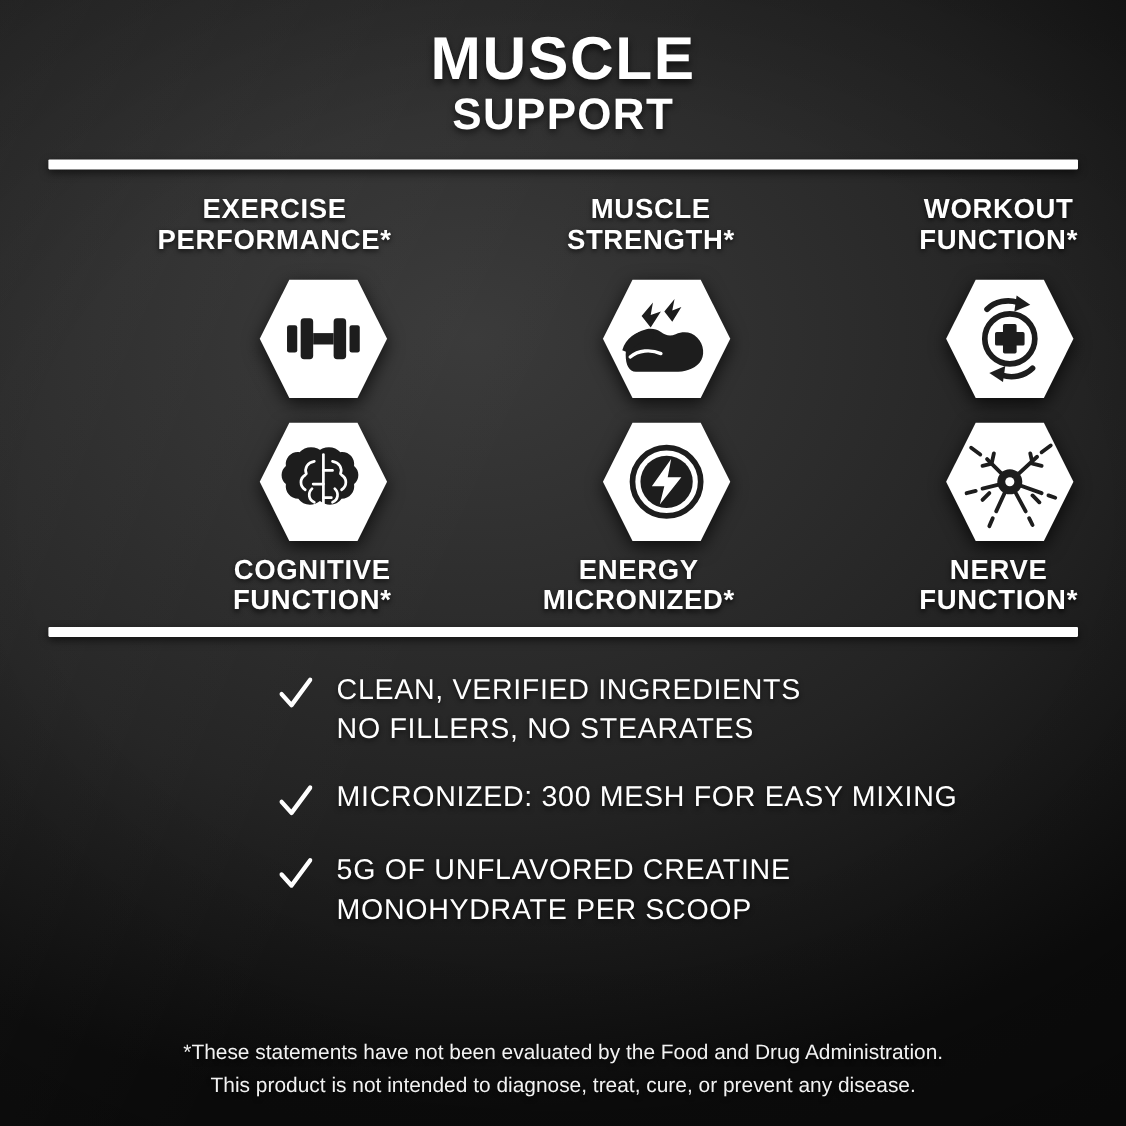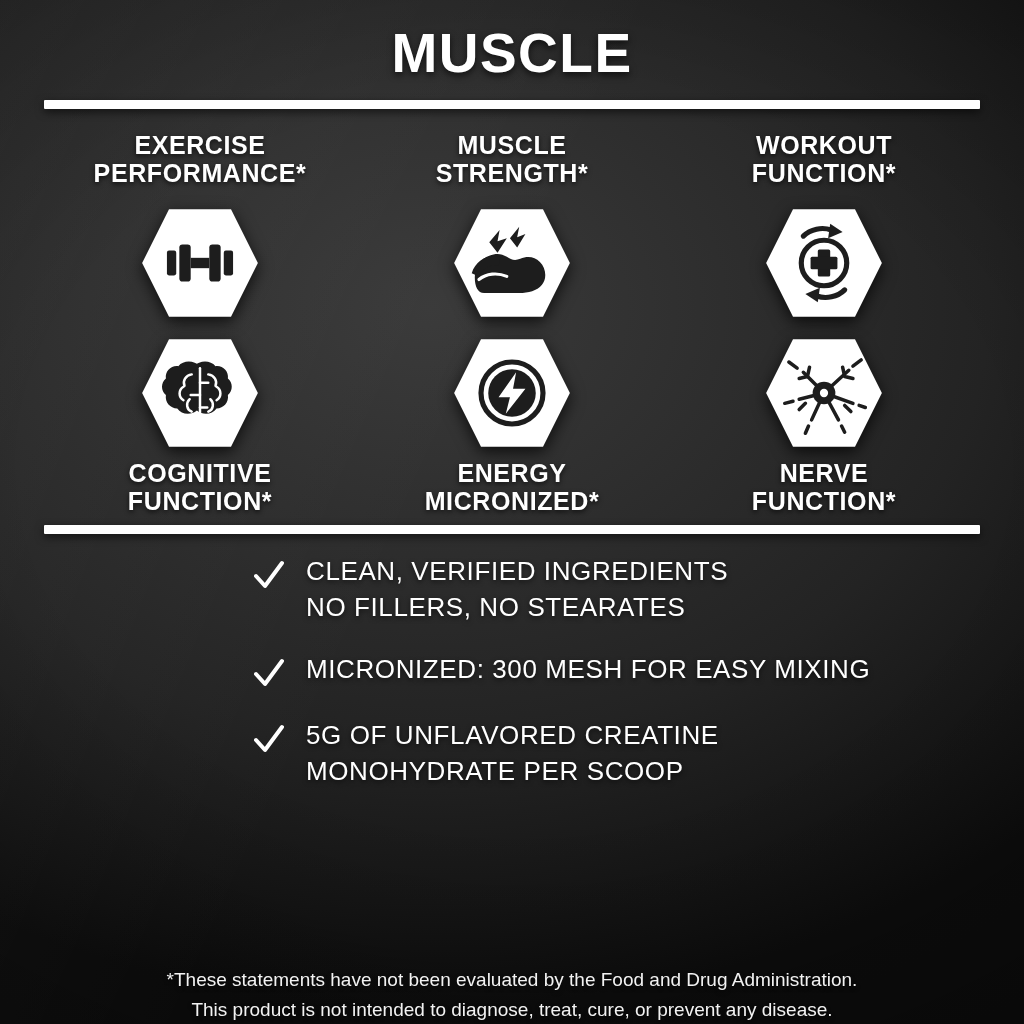--- a/index.html
+++ b/index.html
@@ -73,21 +73,21 @@
   .benefits {
     display: grid;
     grid-template-columns: repeat(3, 1fr);
     grid-template-rows: auto auto;
     row-gap: 6px;
     padding-top: 22px;
   }
   .benefit {
     display: flex;
     flex-direction: column;
-    align-items: center;
+    align-items: flex-end;
     justify-content: flex-start;
   }
   .benefit.below .lbl { order: 2; }
   .benefit.below .hex-wrap { order: 1; }
 
   .lbl {
     text-align: center;
     font-size: 25px;
     font-weight: 700;
     letter-spacing: 0.6px;
@@ -105,21 +105,21 @@
     filter: drop-shadow(0 5px 8px rgba(0,0,0,0.75));
   }
   .hex {
     width: 100%;
     height: 100%;
     display: block;
   }
 
   
   .bullets {
-    padding: 20px 0 0 0;
+    padding: 30px 0 0 0;
     display: flex;
     flex-direction: column;
     gap: 26px;
     padding-left: 210px;
     justify-content: flex-end;
   }
   .bullet {
     display: flex;
     align-items: flex-start;
     gap: 22px;
@@ -135,38 +135,40 @@
     font-weight: 500;
     letter-spacing: 0.6px;
     line-height: 1.38;
     white-space: pre-line;
     text-shadow: 0 2px 5px rgba(0,0,0,0.6);
   }
 
   
   .disclaimer {
     margin-top: auto;
+    padding-bottom: 22px;
     text-align: center;
     font-size: 19px;
     line-height: 1.55;
     font-weight: 400;
     color: #f2f2f2;
     white-space: pre-line;
     text-shadow: 0 2px 4px rgba(0,0,0,0.6);
   }
 </style>
 </head>
 <body>
 
 <div class="page">
   <div class="vignette"></div>
   <div class="content">
 
     <div class="header">
       <div class="line1">MUSCLE</div>
+      <div class="line2">SUPPORT</div>
     </div>
 
     <div class="rule"></div>
 
     <div class="benefits">
 
       <div class="benefit above">
         <div class="lbl">EXERCISE
 PERFORMANCE*</div>
         <div class="hex-wrap">

